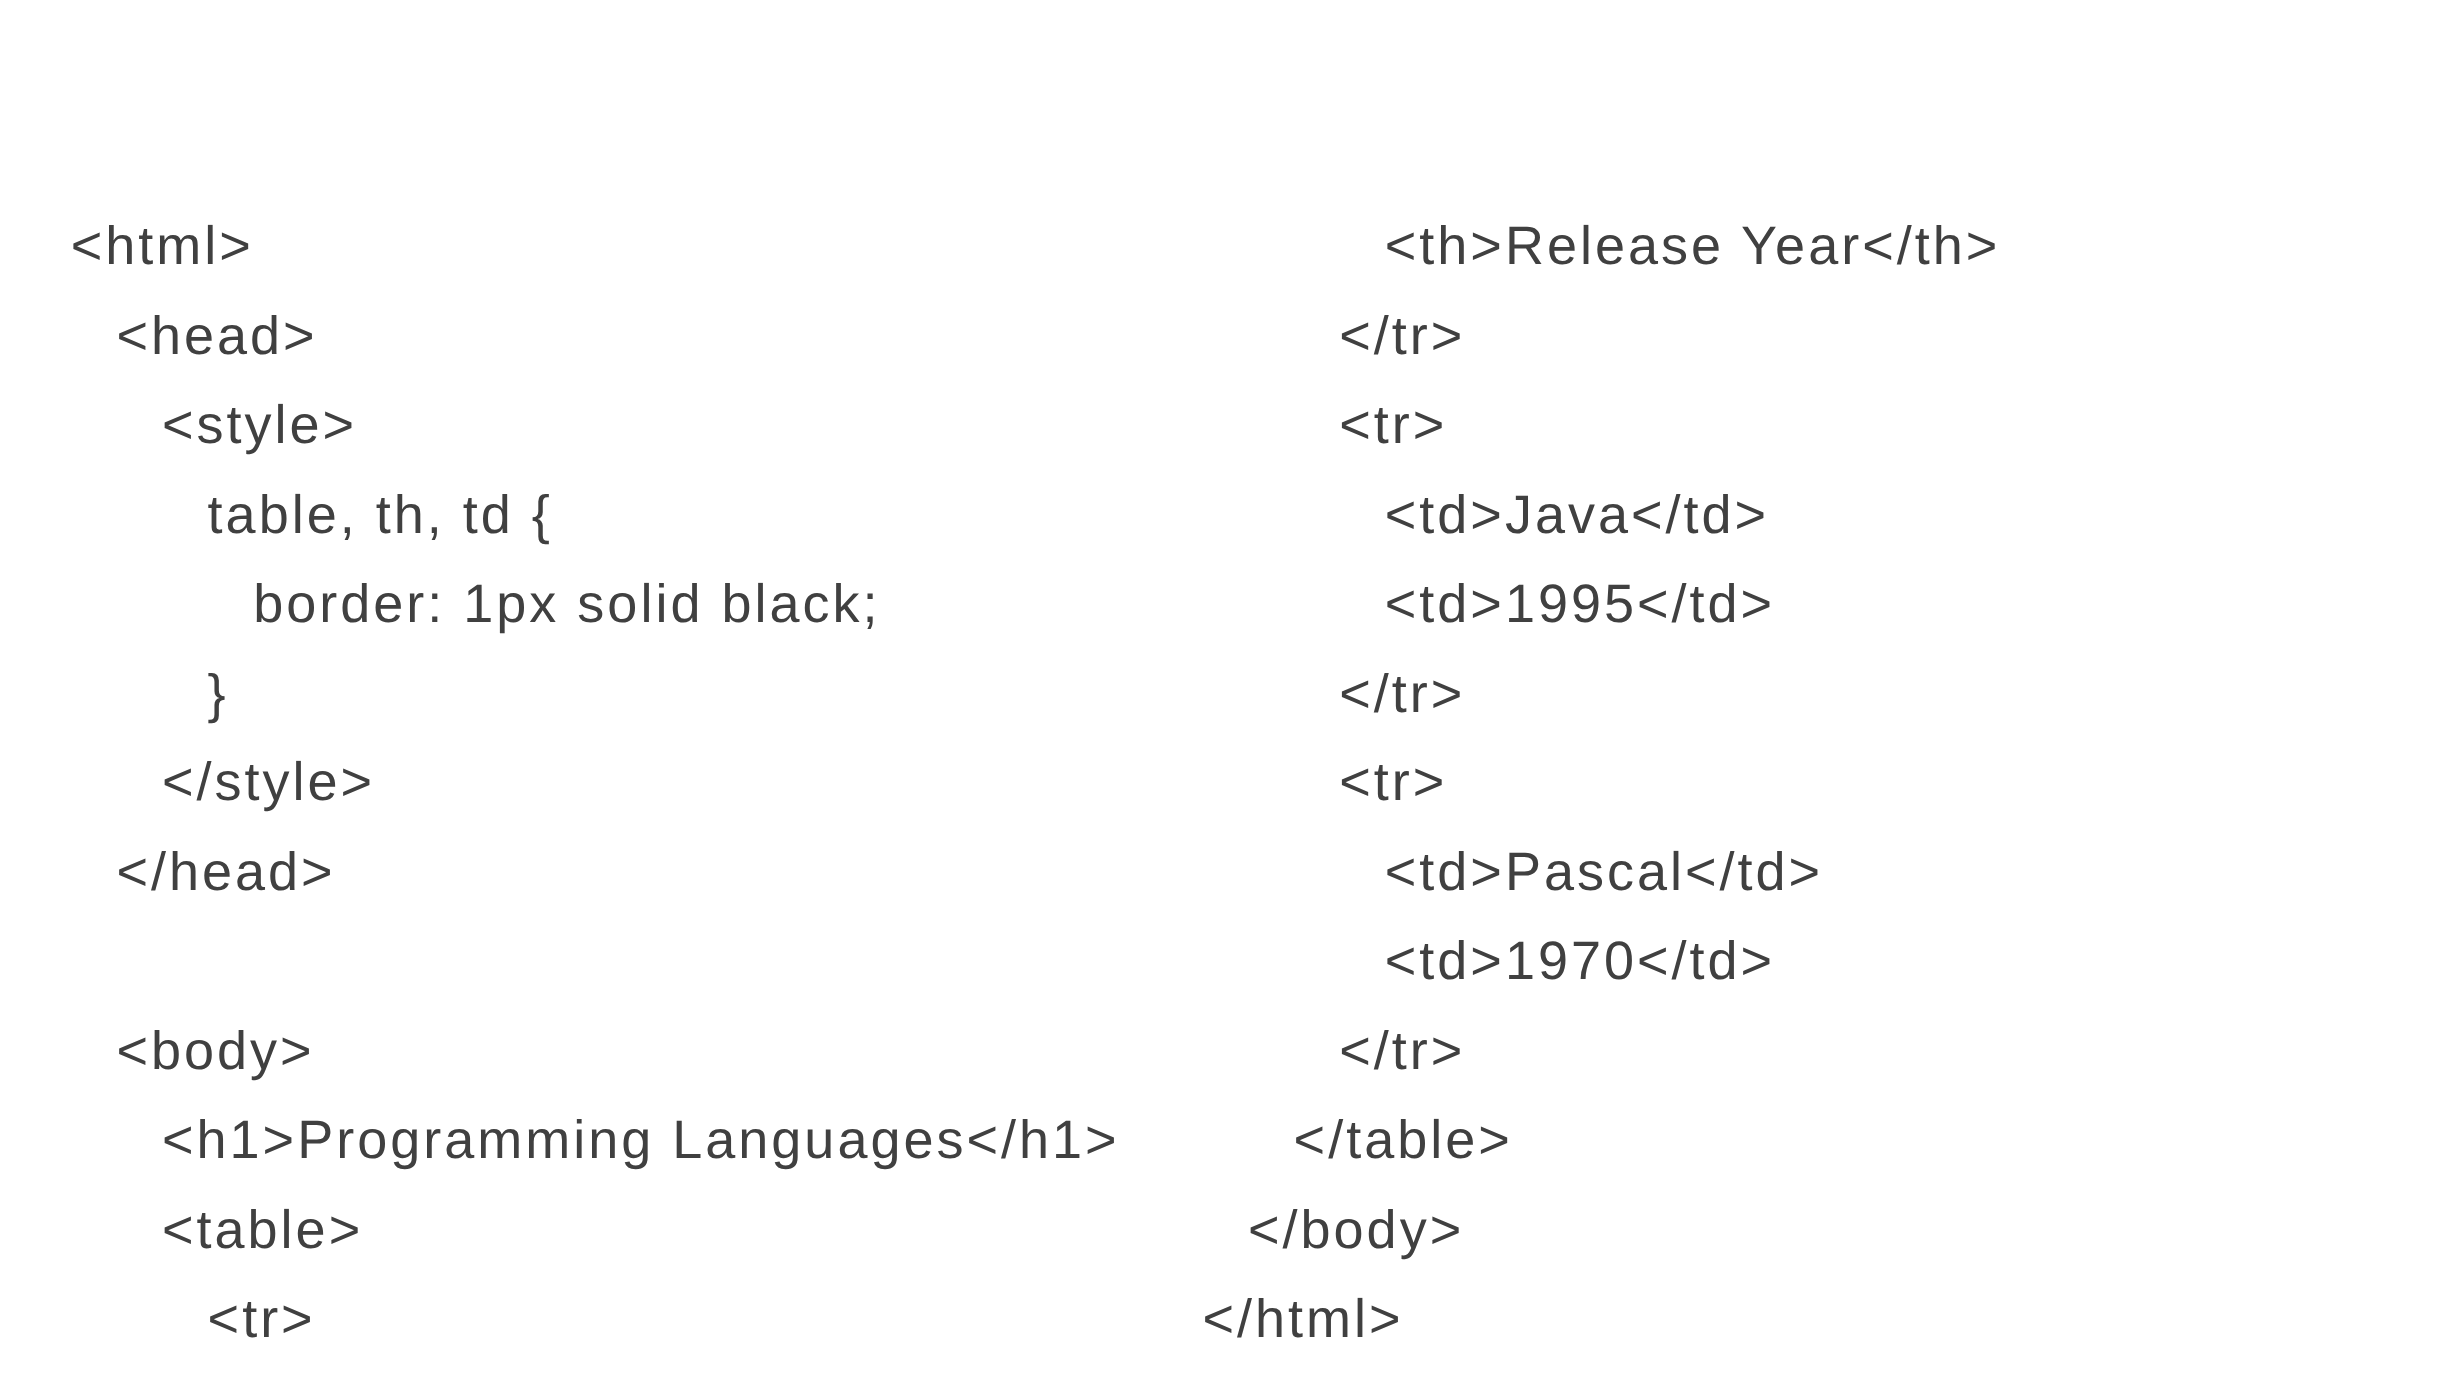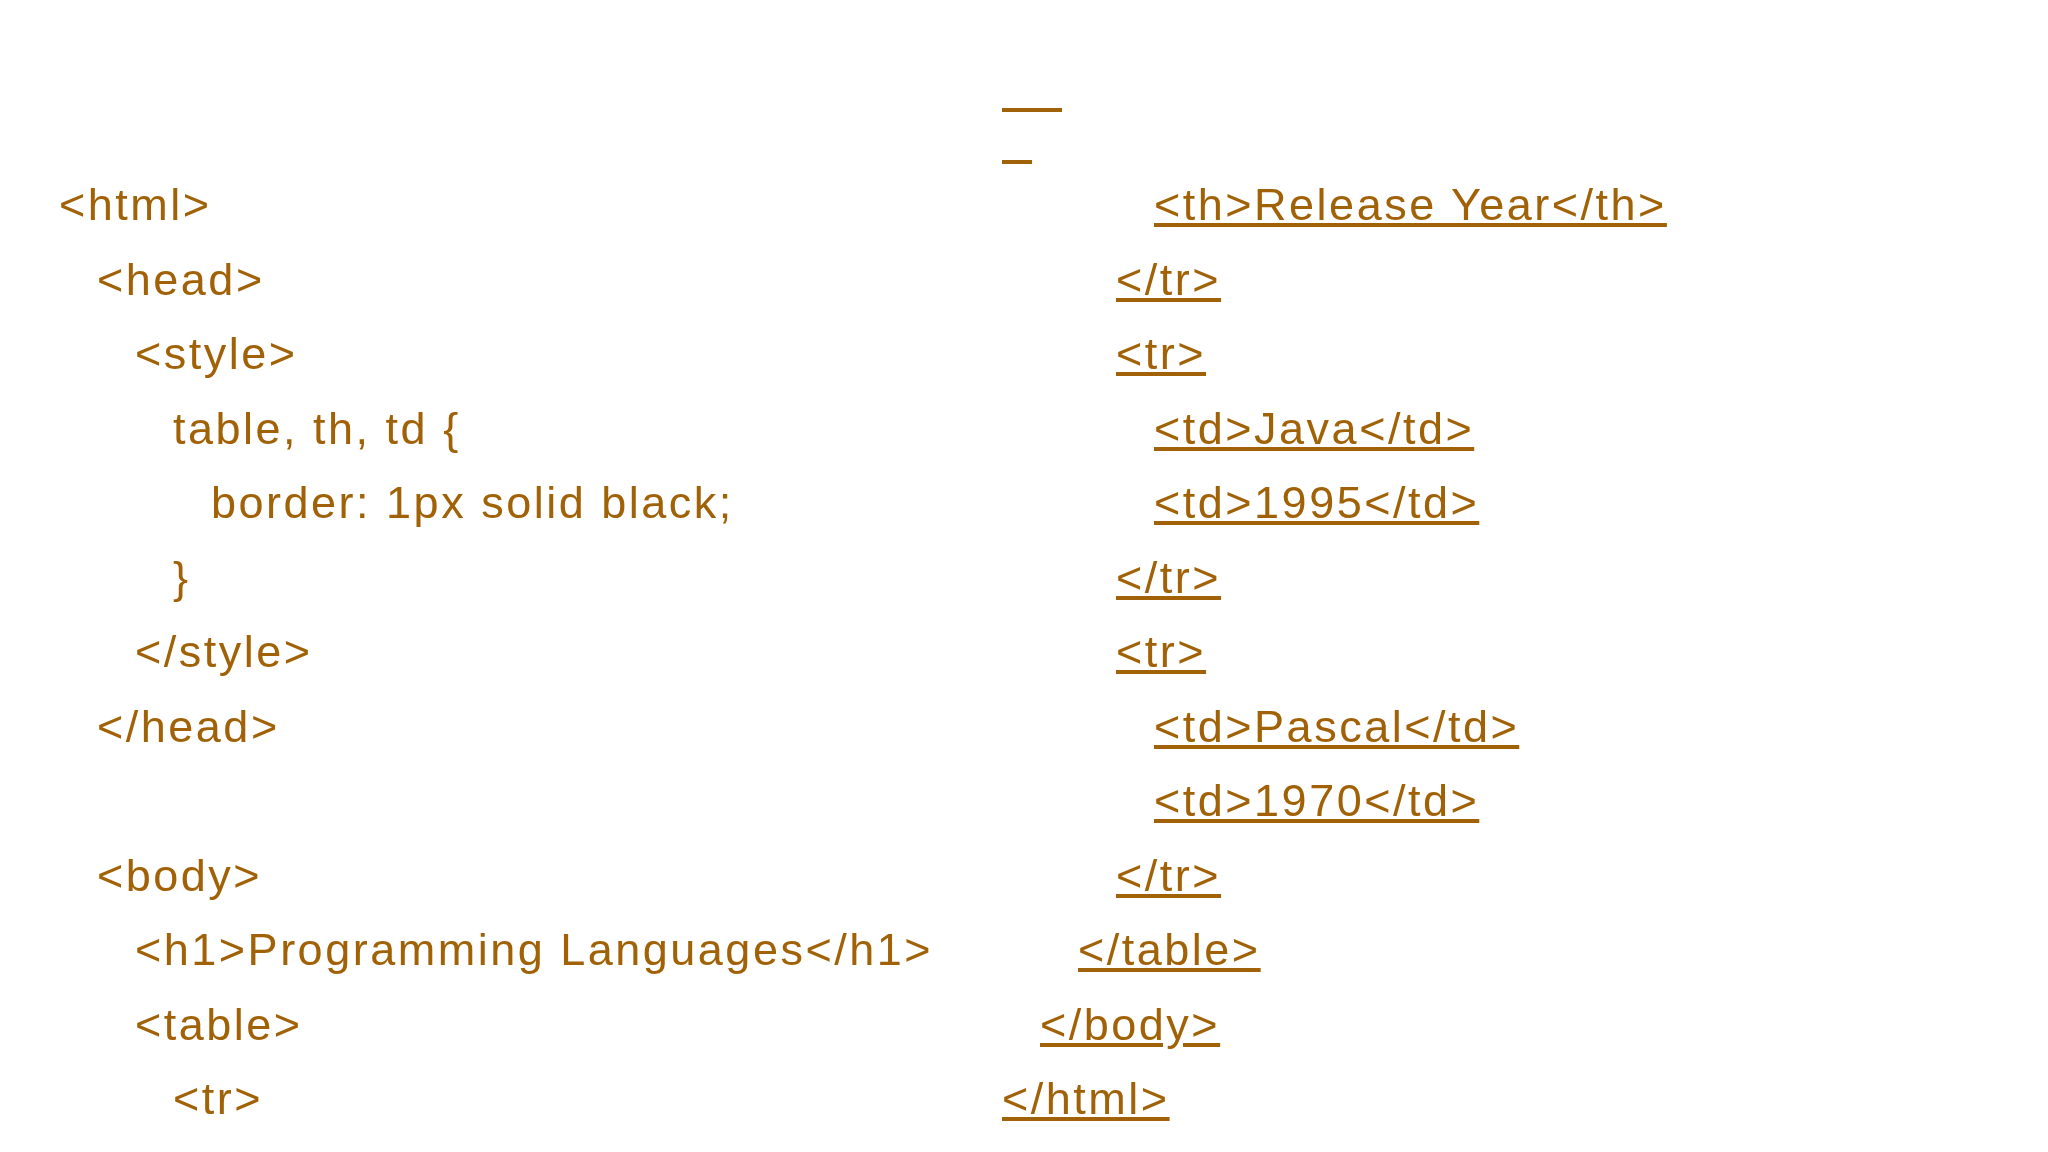--- a/index.html
+++ b/index.html
@@ -11,33 +11,33 @@
     height: 1152px;
     background: #ffffff;
     overflow: hidden;
   }
   .slide {
     position: relative;
     width: 2048px;
     height: 1152px;
     background: #ffffff;
     font-family: "Liberation Sans", "DejaVu Sans", sans-serif;
-    color: #a16207;
+    color: #404040;
   }
   .code-column {
     position: absolute;
     top: 0;
     padding-top: 12px;
     font-size: 45px;
     font-weight: 400;
     letter-spacing: 2.5px;
     white-space: pre;
   }
   .code-column-left  { left: 59px; }
-  .code-column-right { left: 1002px; text-decoration: underline; }
+  .code-column-right { left: 1002px; }
   .code-line {
     height: 74.5px;
     line-height: 74.5px;
     padding-left: calc(var(--indent, 0) * 38px);
   }
 </style>
 </head>
 <body>
 
 <div class="slide">

